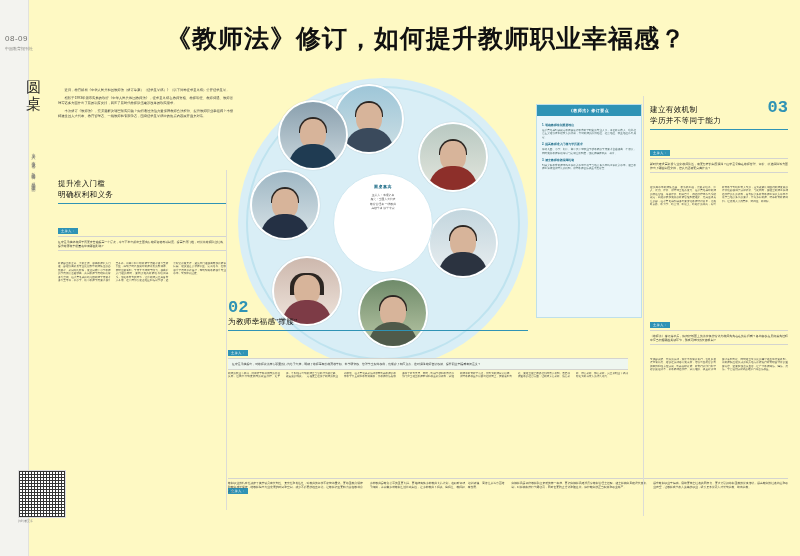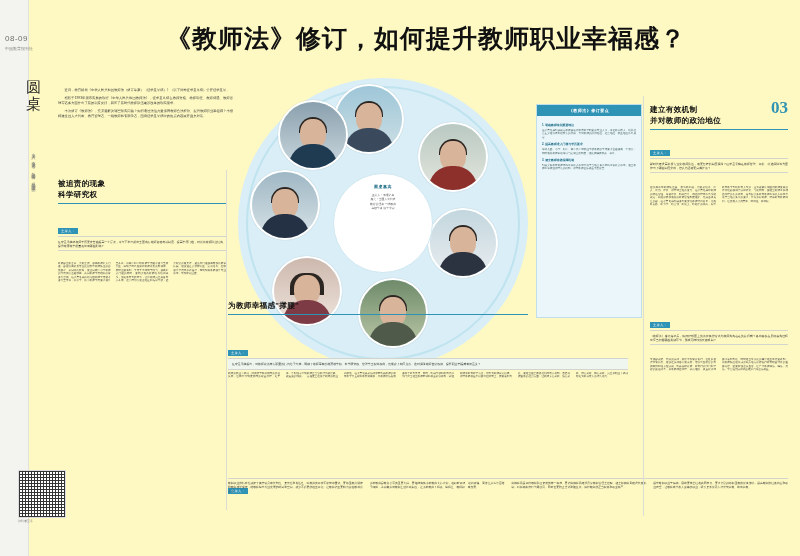--- a/index.html
+++ b/index.html
@@ -104,24 +104,24 @@
   .bluepanel h4{
     margin:0;padding:3px 0;text-align:center;font-size:4px;color:#fff;background:#2f93b5;
     letter-spacing:.5px;
   }
   .bp-body{padding:4px 5px;font-size:2.6px;line-height:3.6px;color:#45605f;text-align:justify;}
   .bp-body b{display:block;margin:4px 0 1px;color:#1b6a86;font-size:2.9px;}
   
   .sec{position:absolute;}
   .sec .num{
     font-size:17px;font-weight:bold;color:#2f93b5;line-height:16px;
-    font-family:Liberation Serif, serif;
+    font-family:Liberation Mono, monospace;
   }
   .sec .ttl{
-    font-size:7.6px;font-weight:bold;color:#111;line-height:10px;margin-top:1px;
+    font-size:7.6px;font-weight:normal;color:#111;line-height:10px;margin-top:1px;
     letter-spacing:.3px;
   }
   .sec .rule{width:100%;height:1px;background:#2f93b5;margin-top:3px;}
   .tagline{
     display:inline-block;background:#2f93b5;color:#fff;font-size:3.2px;
     padding:1.4px 3px;margin-bottom:2px;letter-spacing:.4px;
   }
   .quotebar{
     border-top:1px solid #d4d4cf;border-bottom:1px solid #d4d4cf;
     padding:2.5px 0;font-size:2.9px;line-height:4px;color:#333;text-align:justify;
@@ -216,44 +216,45 @@
       <b>1. 明确教师特别重要地位</b>
       <span>征求意见稿明确规定教师是履行教育教学职责的专业人员，承担教书育人、培养社会主义建设者和接班人的使命，并对教师的政治地位、社会地位、职业地位作出规定。</span>
       <b>2. 提高教师准入门槛与学历要求</b>
       <span>将幼儿园、小学、初中、高中及中等职业学校教师的学历要求普遍提高一个层次，同时完善教师资格考试与定期注册制度，强化师德师风第一标准。</span>
       <b>3. 健全教师待遇保障机制</b>
       <span>明确义务教育教师平均工资收入水平不低于当地公务员平均工资收入水平，健全教师工资待遇保障长效机制，保障教师合法权益不受侵害。</span>
     </div>
   </div>
 
   <div class="sec" style="left:58px;top:178px;width:168px;">
-    <div class="ttl">被追责的现象</div>
-    <div class="ttl">科学研究权</div>
+    <div class="ttl">提升准入门槛</div>
+    <div class="ttl">明确权利和义务</div>
     <div class="rule"></div>
   </div>
   <div style="position:absolute;left:58px;top:218px;width:168px;">
     <span class="tagline">主持人：</span>
     <div class="quotebar">征求意见稿将教师学历要求普遍提高一个层次，今年下半年起将全面实行教师资格考试制度。提高学历门槛，对优化教师队伍结构、提升教育教学质量会带来哪些影响？</div>
   </div>
   <div class="col-text" style="position:absolute;left:58px;top:262px;width:168px;height:250px;column-count:3;column-gap:5px;">教师是立教之本、兴教之源。提高教师准入门槛，是建设高素质专业化创新型教师队伍的必然要求。从国际比较看，发达国家中小学教师的学历层次普遍较高，我国教师学历结构仍有提升空间。征求意见稿把幼儿园教师学历要求提升至专科，把小学、初中教师学历要求提升至本科，把高中和中职教师学历要求提升至研究生，体现了时代发展对教师素质的新期待。同时也要看到，学历并不等同于能力，提高准入门槛的同时，要同步完善教师培养培训体系，强化教育实践环节，让准教师真正具备育人本领。在中西部欠发达地区和农村学校，还需配套政策支持，避免因门槛提高而加剧师资短缺。建议通过公费师范生、定向培养、在职提升学历等多种途径，帮助现有教师提升专业水平，实现平稳过渡。</div>
 
   <div class="sec" style="left:228px;top:300px;width:300px;">
+    <div class="num">02</div>
     <div class="ttl">为教师幸福感"撑腰"</div>
     <div class="rule"></div>
   </div>
   <div style="position:absolute;left:228px;top:340px;width:400px;">
     <span class="tagline">主持人：</span>
     <div class="quotebar green-tint" style="padding:3px 4px;">征求意见稿提出，对教师依法履行职责的行为给予支持，明确了教师享有的教育教学权、科学研究权、管理学生权等权利，也规定了相应义务。这对保障教师合法权益、提升职业幸福感有何意义？</div>
   </div>
   <div class="col-text" style="position:absolute;left:228px;top:372px;width:400px;height:100px;column-count:7;column-gap:6px;">教师的职业幸福感，既来源于精神层面的价值认同，也离不开制度层面的权益保障。近年来，个别地方出现教师正当管教行为被误解、被追责的现象，一定程度上挫伤了教师的职业积极性。征求意见稿从法律层面明确教师的教育教学自主权和教育惩戒权，为教师依法履职提供了坚实支撑。同时，明确学校和教育行政部门应当建立教师申诉和权益救济机制，减轻教师非教育教学负担，切实为教师减负松绑。保障教师权益不仅要写在纸面上，更要落到实处。要建立健全家校社协同育人机制，营造尊师重教的社会氛围，让教师安心从教、热心从教、舒心从教、静心从教，真正把职业幸福感转化为教书育人的持久动力。</div>
 
   <div class="sec" style="left:650px;top:104px;width:138px;">
     <div class="num" style="position:absolute;right:0;top:-4px;">03</div>
     <div class="ttl">建立有效机制</div>
-    <div class="ttl">并对教师的政治地位</div>
+    <div class="ttl">学历并不等同于能力</div>
     <div class="rule"></div>
   </div>
   <div style="position:absolute;left:650px;top:140px;width:138px;">
     <span class="tagline">主持人：</span>
     <div class="quotebar">新时代建设高素质专业化教师队伍，需要怎样的制度保障？征求意见稿在教师管理、评价、待遇保障等方面作出了哪些制度安排，您认为还需要完善什么？</div>
   </div>
   <div class="col-text" style="position:absolute;left:650px;top:186px;width:138px;height:122px;column-count:2;column-gap:6px;">建设高水平教师队伍是一项系统工程，需要从培养、准入、使用、评价、保障等全链条发力。征求意见稿对教师的聘任管理、考核评价、职称晋升、待遇保障等作出系统规定，构建起更加完善的教师管理制度框架。尤其值得关注的是，征求意见稿明确提出要深化教师评价改革，克服唯分数、唯升学、唯文凭、唯论文、唯帽子的倾向，突出教育教学实绩和育人实效，这为破解长期困扰教师发展的评价难题提供了法律依据。与此同时，要健全教师工资待遇保障的长效机制，落实好义务教育教师工资收入水平不低于当地公务员的要求，并向乡村教师、特殊教育教师倾斜，让优秀人才愿意来、留得住、教得好。</div>
 
   <div style="position:absolute;left:650px;top:312px;width:138px;">
     <span class="tagline">主持人：</span>

